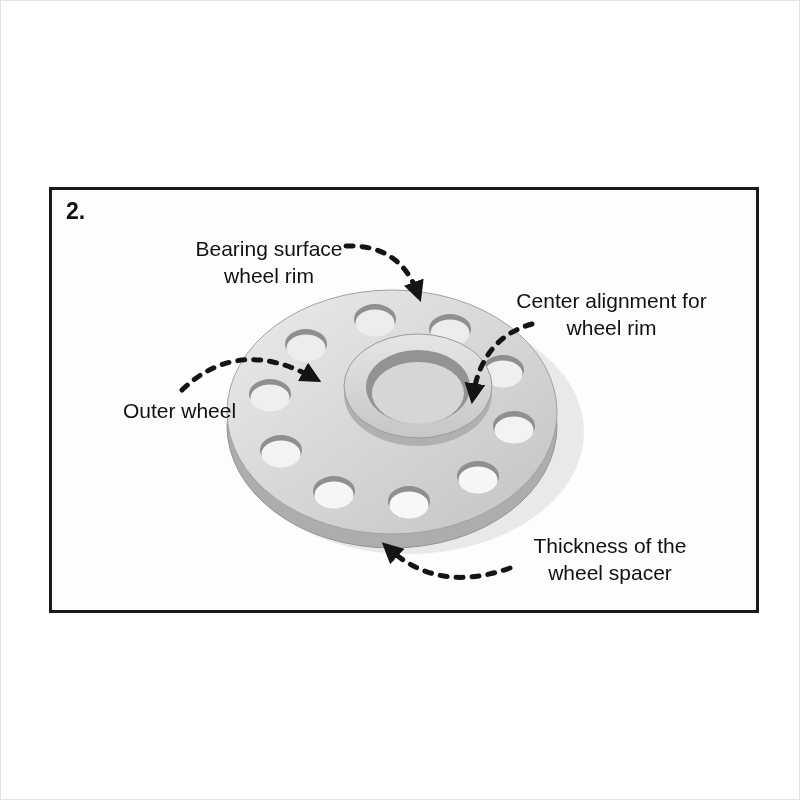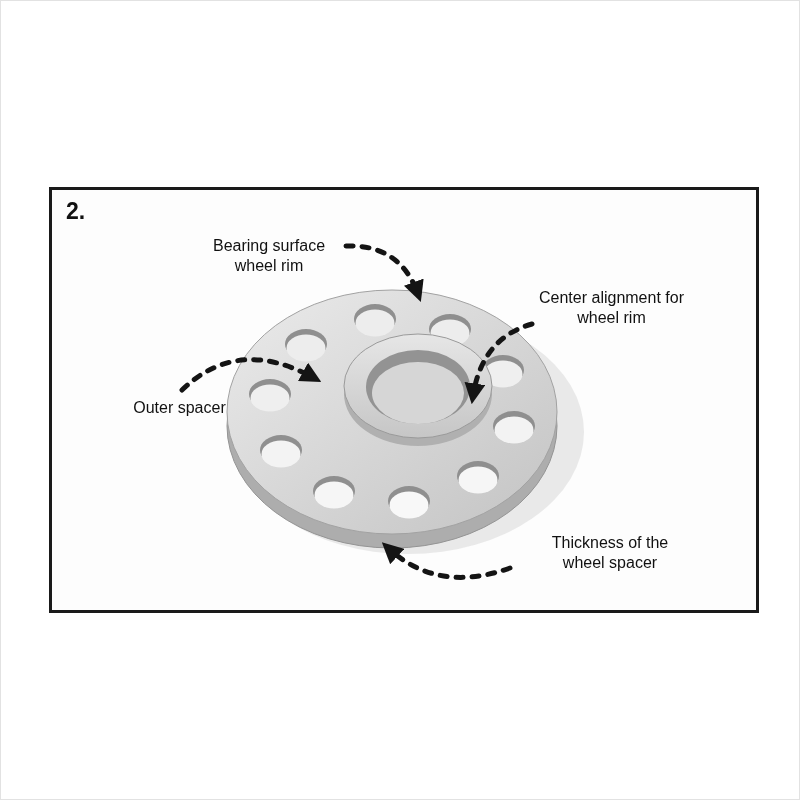--- a/index.html
+++ b/index.html
@@ -25,21 +25,21 @@
     box-sizing: content-box;
   }
   .frame svg { position: absolute; left: 0; top: 0; }
   .step {
     position: absolute; left: 14px; top: 8px;
     font-size: 23px; font-weight: bold; color: #111;
   }
   .label {
     position: absolute;
     color: #111;
-    font-size: 16px;
+    font-size: 21px;
     line-height: 1.28;
     white-space: pre-line;
     text-align: center;
   }
   .lbl-bearing   { left: 112px; top: 46px;  width: 210px; }
   .lbl-center    { left: 447px; top: 98px;  width: 225px; }
   .lbl-bezel     { left: 50px;  top: 208px; width: 155px; }
   .lbl-thickness { left: 468px; top: 343px; width: 180px; }
   .dash {
     fill: none;
@@ -132,18 +132,18 @@
     </svg>
 
     <div class="step">2.</div>
 
     <div class="label lbl-bearing">Bearing surface
 wheel rim</div>
 
     <div class="label lbl-center">Center alignment for
 wheel rim</div>
 
-    <div class="label lbl-bezel">Outer spacer</div>
+    <div class="label lbl-bezel">Outer wheel</div>
 
     <div class="label lbl-thickness">Thickness of the
 wheel spacer</div>
   </div>
 </div>
 
 </body></html>

